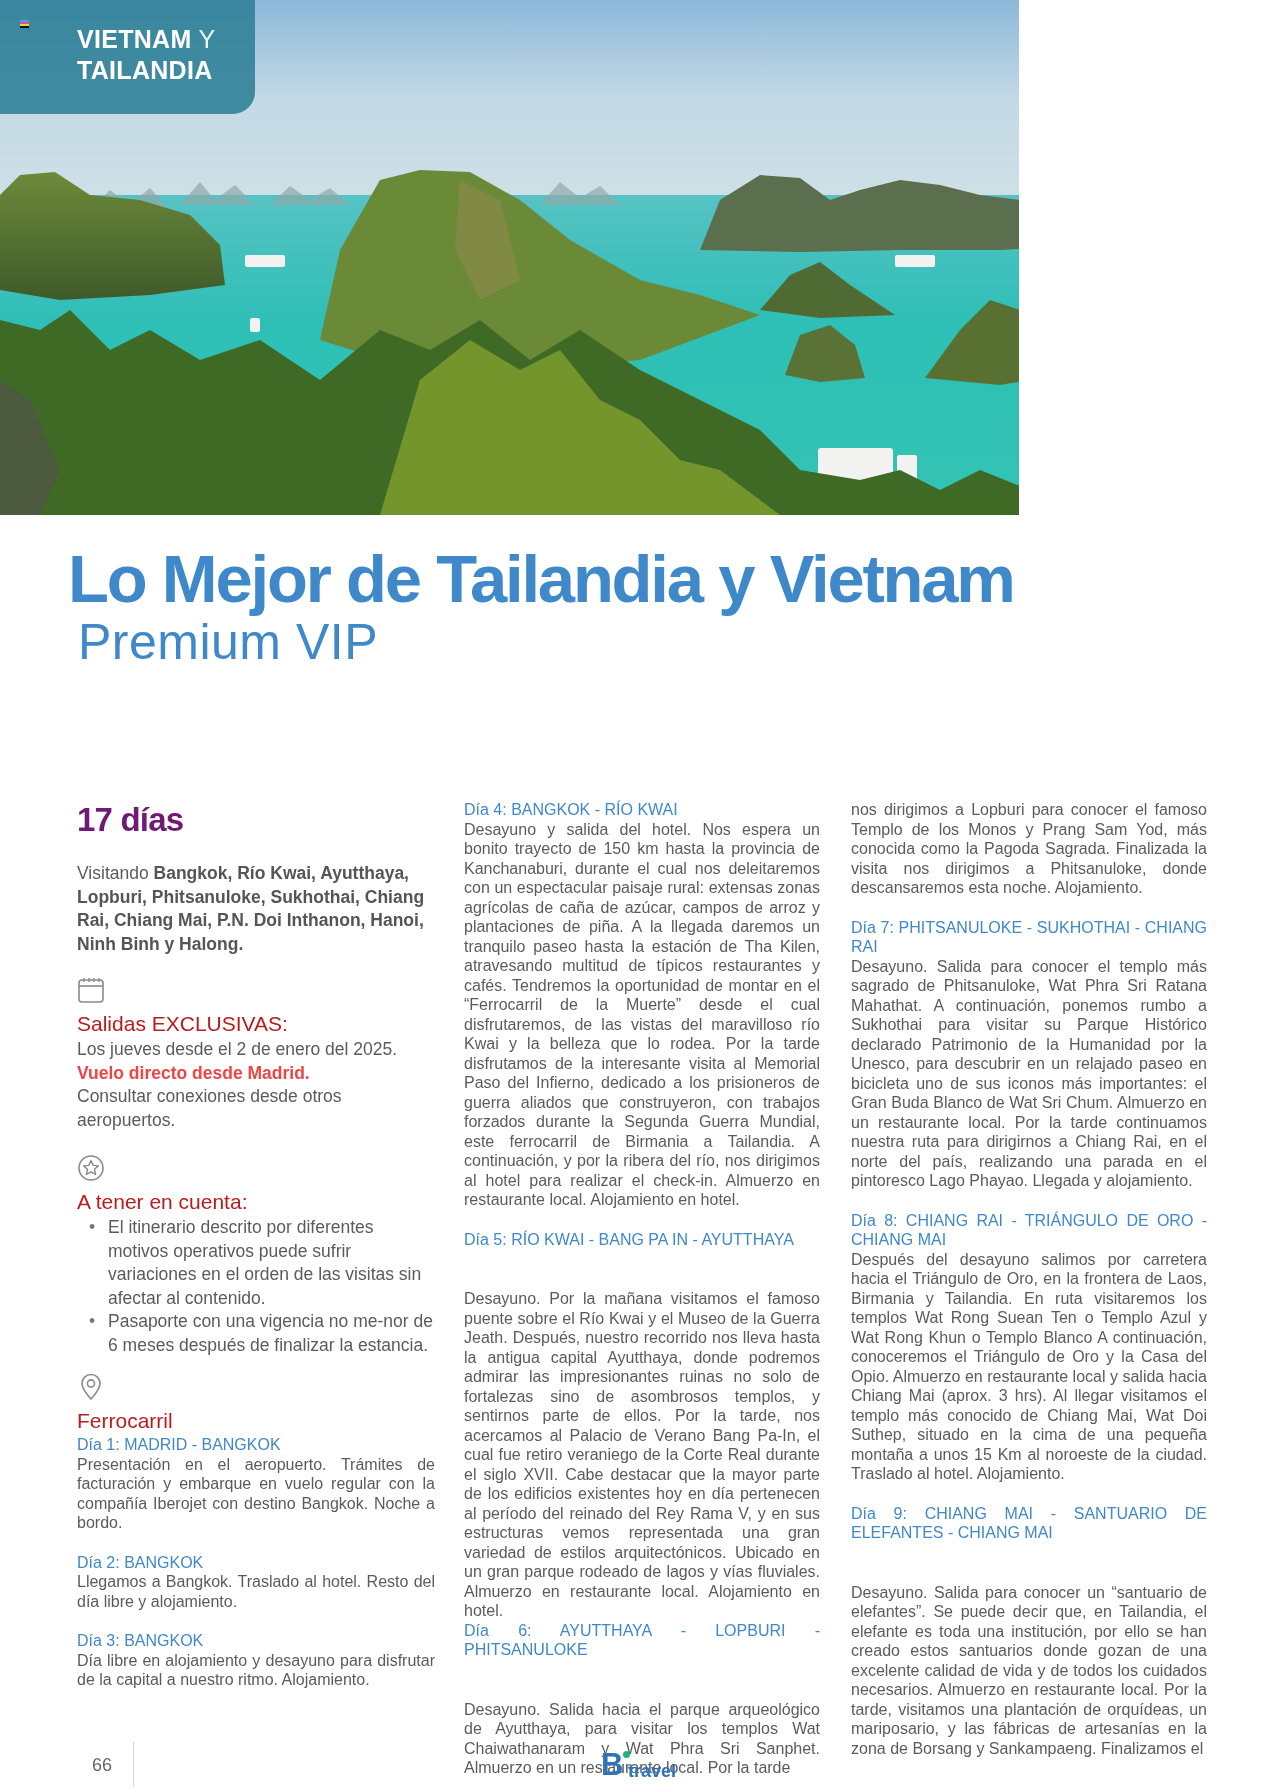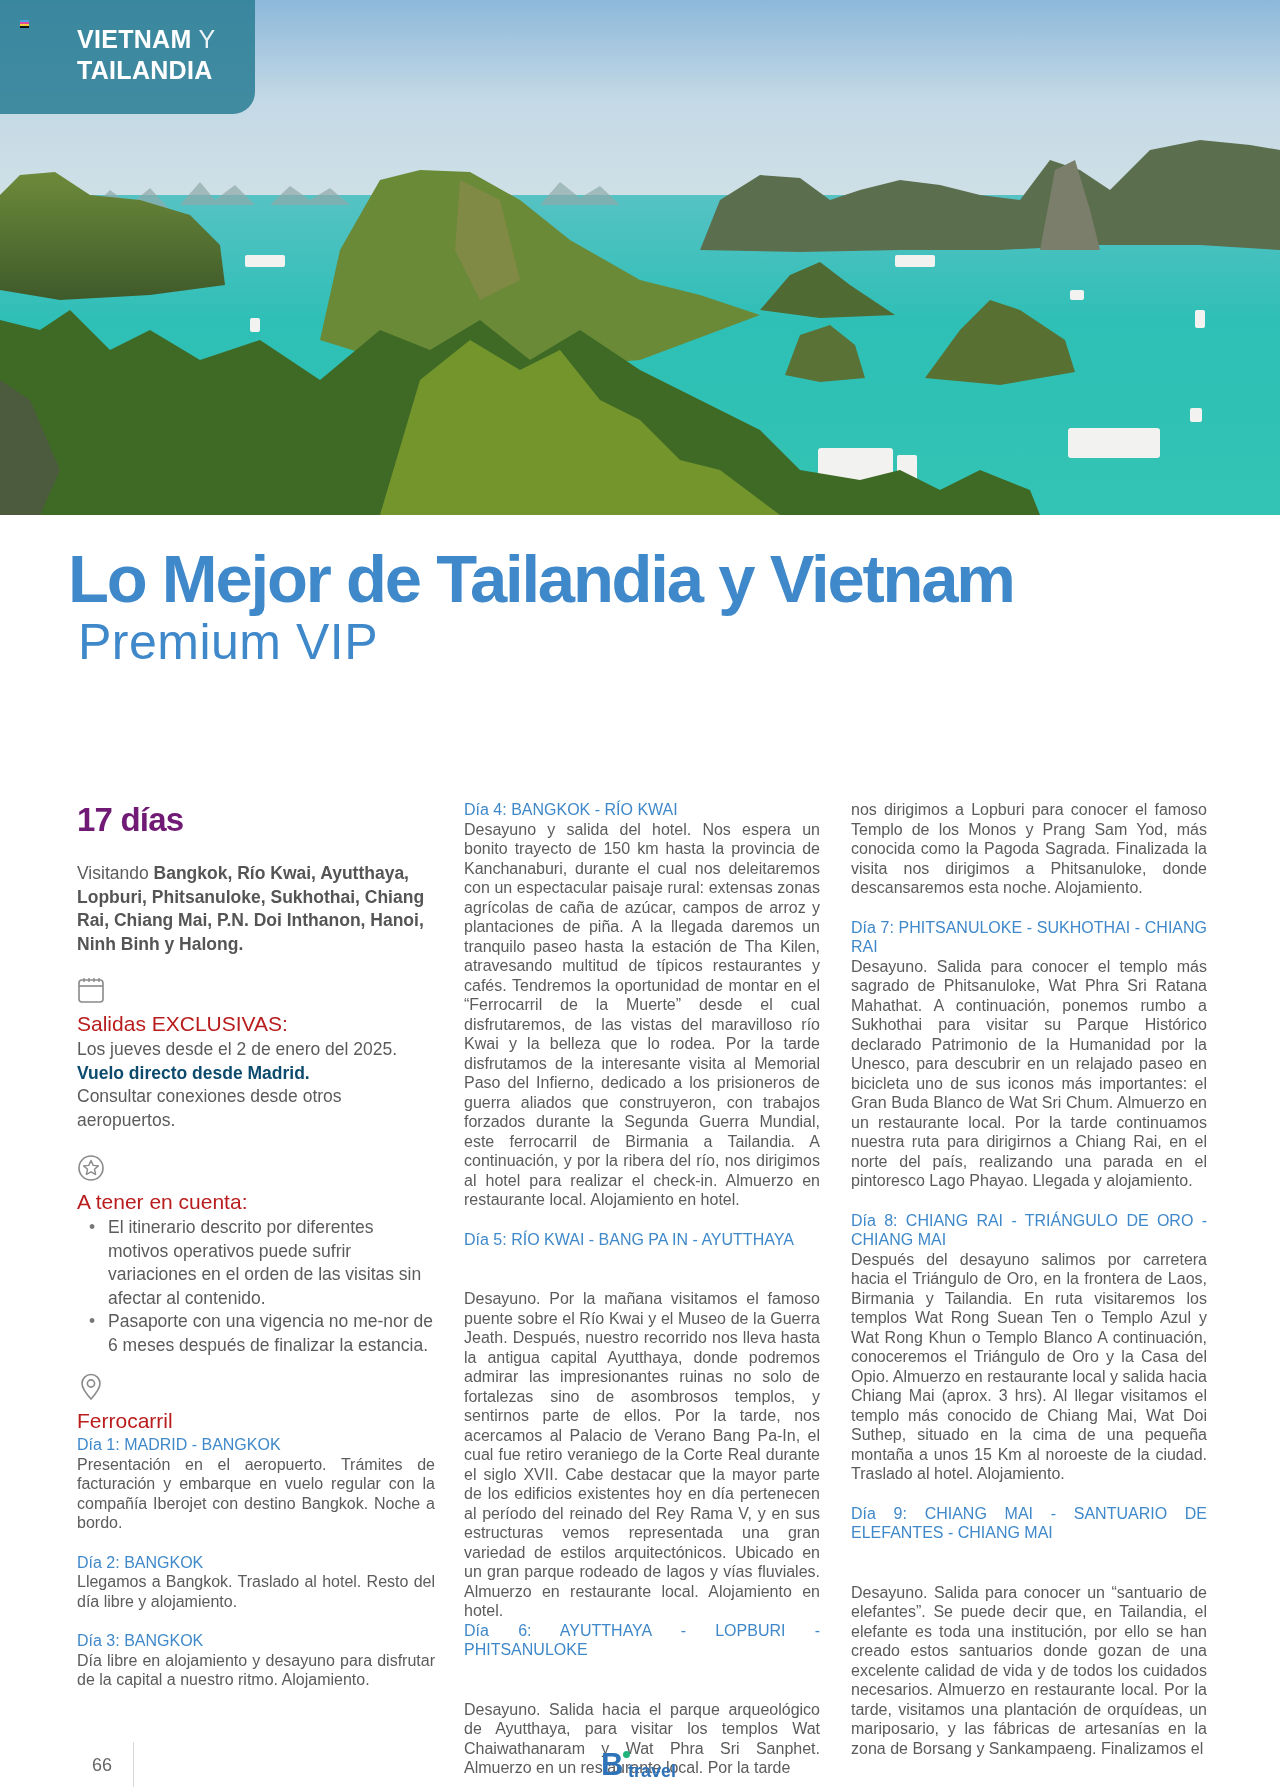--- a/index.html
+++ b/index.html
@@ -1,20 +1,20 @@
 <!DOCTYPE html>
 <html><head>
 <meta charset="utf-8">
 <style>
   * { box-sizing: border-box; margin: 0; padding: 0; }
   html, body { width: 1280px; height: 1791px; background: #ffffff; overflow: hidden; }
   body { position: relative; font-family: "Liberation Sans", "DejaVu Sans", sans-serif; color: #5a5a5a; }
 
   
-  .hero { position: absolute; left: 0; top: 0; width: 1280px; height: 515px; overflow: hidden;
+  .hero { position: absolute; left: 0; top: 0; width: 1019px; height: 515px; overflow: hidden;
           background: linear-gradient(180deg, #9fc1dd 0%, #b9d2e4 18%, #c9dbe6 32%, #b8d6dc 40%, #3ec2bd 48%, #2fc1b8 70%, #36c7b9 100%); }
   .hero svg { position: absolute; left: 0; top: 0; }
 
   .region-tag { position: absolute; left: 0; top: 0; width: 255px; height: 114px;
                 background: rgba(46,128,150,0.88); border-bottom-right-radius: 22px; }
   .region-tag .flag { position: absolute; left: 20px; top: 20px; width: 9px; height: 7px; }
   .region-tag .flag span { display: block; height: 2px; }
   .region-tag .tag-text { position: absolute; left: 77px; top: 24px; color: #ffffff;
                 font-family: "Liberation Sans", sans-serif; font-size: 25px; line-height: 31px; letter-spacing: 0.3px; }
   .region-tag .tag-text b { font-weight: 700; }
@@ -33,21 +33,21 @@
   .col3 { left: 851px; top: 800px; width: 356px; }
 
   .days { font-family: "Liberation Sans", sans-serif; font-weight: 700; font-size: 33px; color: #701a75;
           letter-spacing: -0.8px; margin-bottom: 22px; line-height: 40px; }
   .visiting { font-size: 17.5px; line-height: 23.5px; color: #5b5b5b; }
   .visiting b { font-weight: 700; color: #555; }
 
   .icon { display: block; width: 28px; height: 28px; margin-top: 20px; }
   .sec-head { font-size: 21px; color: #b91c1c; line-height: 28px; margin-top: 6px; }
   .body-lg { font-size: 17.5px; line-height: 23.5px; color: #5b5b5b; }
-  .body-lg b { font-weight: 700; color: #0c4a6e; }
+  .body-lg b { font-weight: 700; color: #ef4444; }
 
   ul.notes { list-style: none; margin-left: 12px; }
   ul.notes li { position: relative; padding-left: 19px; font-size: 17.5px; line-height: 23.5px; color: #5b5b5b; }
   ul.notes li::before { content: "•"; position: absolute; left: 0; top: 0; color: #777; }
 
   .day-title { font-size: 16px; color: #3f88c9; line-height: 19.5px; text-transform: none; }
   .day-title.justify { text-align: justify; text-align-last: left; }
   .day-body { font-size: 16px; line-height: 19.5px; color: #5b5b5b; text-align: justify; margin-bottom: 20px; }
   .day-body.tight { margin-bottom: 0; margin-top: 40px; }
 

